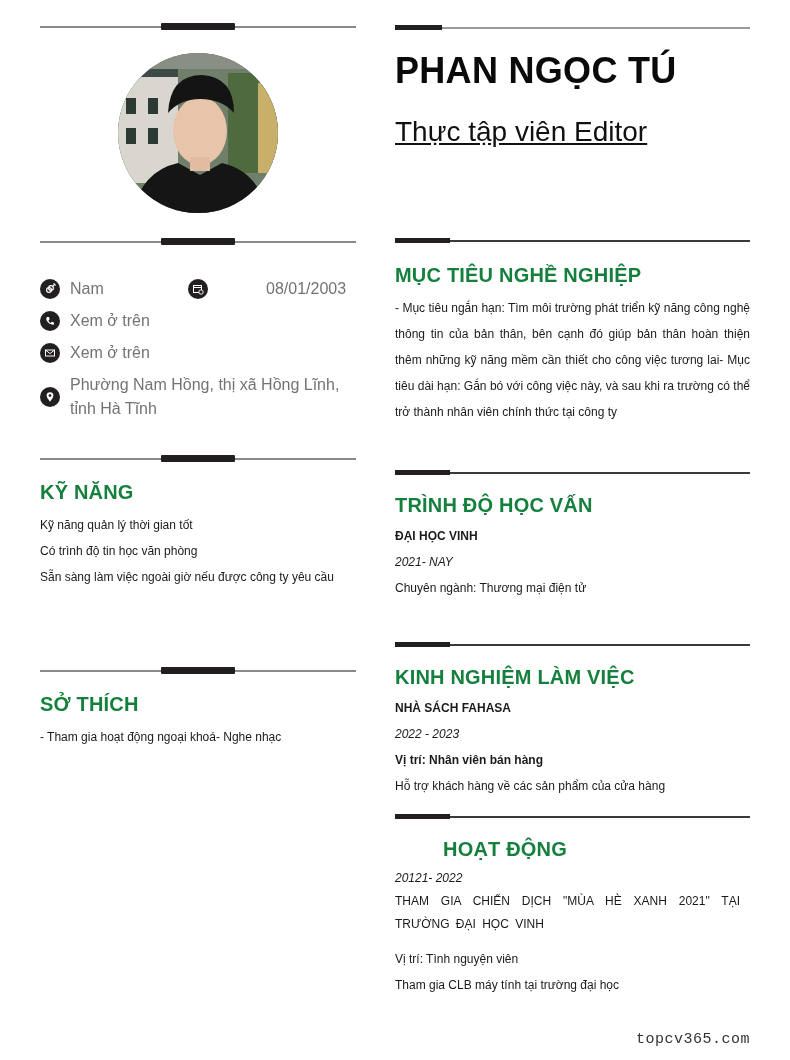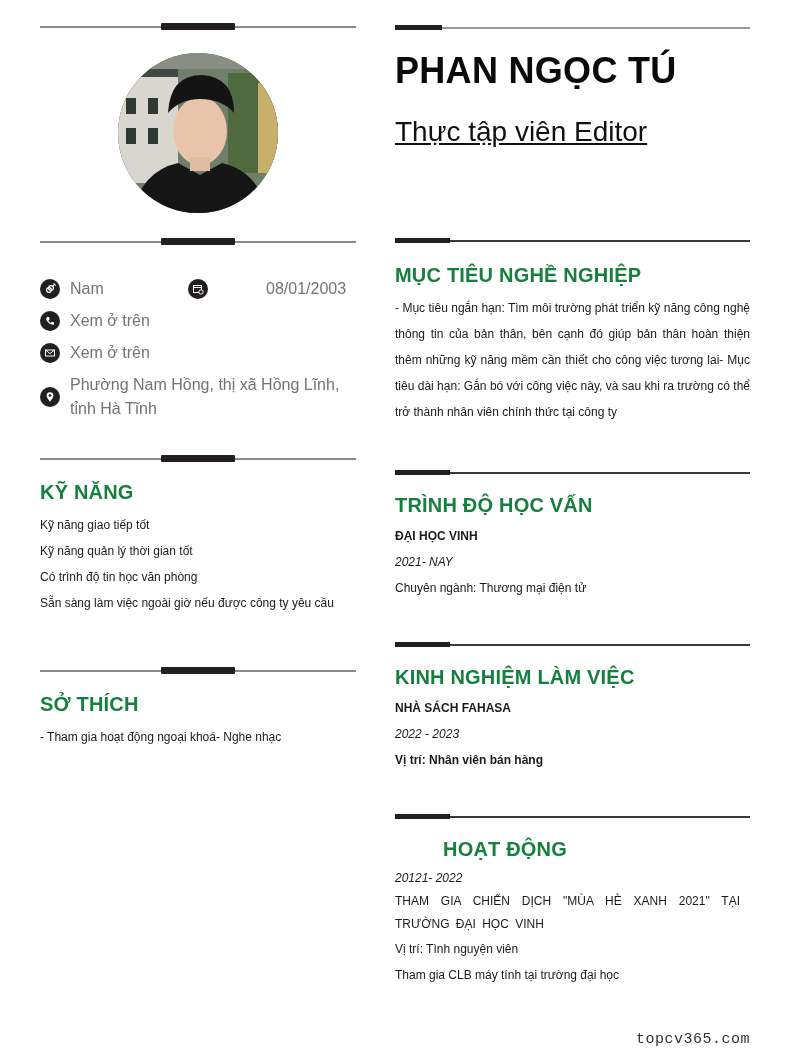--- a/index.html
+++ b/index.html
@@ -114,21 +114,20 @@
   <span style="width:270px;">Phường Nam Hồng, thị xã Hồng Lĩnh, tỉnh Hà Tĩnh</span>
 </div>
 
 <div class="div-left" style="top:455px;">
     <div class="line"></div>
     <div class="pill"></div>
   </div>
 
 <div class="section-title" style="left:40px; top:481px;">KỸ NĂNG</div>
 <div class="text" style="left:40px; top:512px; width:316px;">
-  <div>Kỹ năng giao tiếp tốt</div>
   <div>Kỹ năng quản lý thời gian tốt</div>
   <div>Có trình độ tin học văn phòng</div>
   <div>Sẵn sàng làm việc ngoài giờ nếu được công ty yêu cầu</div>
 </div>
 
 <div class="div-left" style="top:667px;">
     <div class="line"></div>
     <div class="pill"></div>
   </div>
 
@@ -162,27 +161,28 @@
 
 <div class="div-right" style="top:642px;">
     <div class="line"></div>
     <div class="block"></div>
   </div>
 <div class="section-title" style="left:395px; top:666px;">KINH NGHIỆM LÀM VIỆC</div>
 <div class="text" style="left:395px; top:695px; width:355px;">
   <div class="bold">NHÀ SÁCH FAHASA</div>
   <div class="italic">2022 - 2023</div>
   <div class="bold">Vị trí: Nhân viên bán hàng</div>
+  <div>Hỗ trợ khách hàng về các sản phẩm của cửa hàng</div>
 </div>
 
 <div class="div-right" style="top:814px;">
     <div class="line"></div>
     <div class="block"></div>
   </div>
 <div class="section-title" style="left:395px; top:838px;margin-left:48px;">HOẠT ĐỘNG</div>
 <div class="text" style="left:395px; top:867px; width:345px; line-height:23px;">
   <div class="italic">20121- 2022</div>
   <div class="justify" style="word-spacing:3px;">THAM GIA CHIẾN DỊCH "MÙA HÈ XANH 2021" TẠI TRƯỜNG ĐẠI HỌC VINH</div>
-  <div style="margin-top:2px;">Vị trí: Tình nguyện viên</div>
+  <div style="margin-top:12px;">Vị trí: Tình nguyện viên</div>
   <div style="margin-top:3px;">Tham gia CLB máy tính tại trường đại học</div>
 </div>
 
 <div class="watermark">topcv365.com</div>
 
 </body></html>

